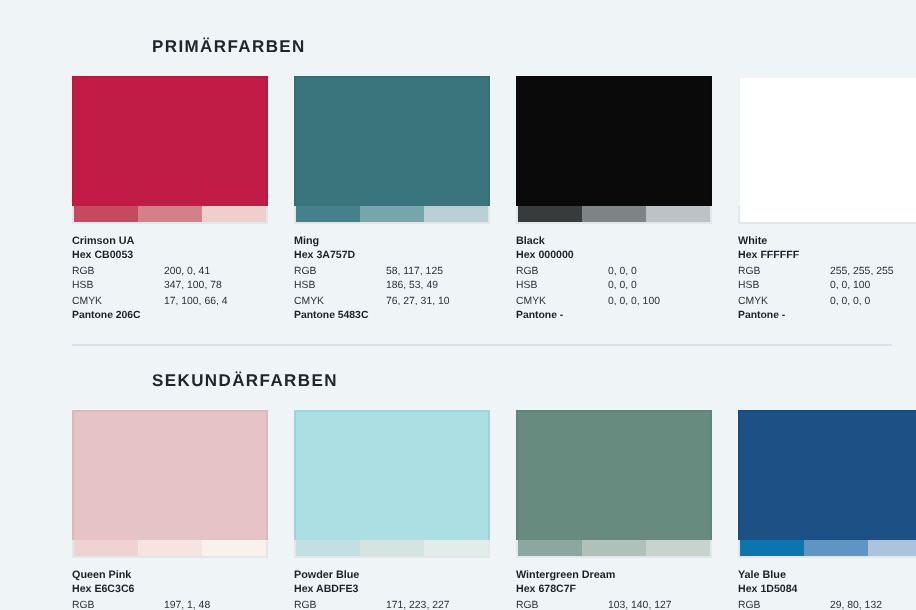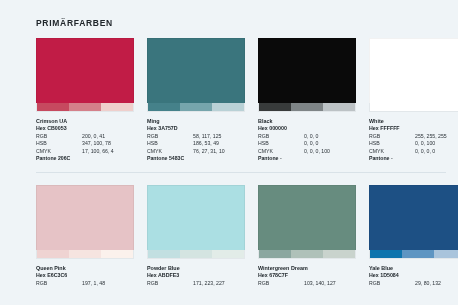--- a/index.html
+++ b/index.html
@@ -27,20 +27,21 @@
 
   .section-primary { top: 18px; }
   .section-secondary { top: 185px; }
 
   .section-title {
     font-size: 8.5px;
     font-weight: bold;
     letter-spacing: 0.7px;
     color: #20262b;
     margin-bottom: 10px;
+    margin-left: 40px;
   }
 
   .divider {
     position: absolute;
     left: 36px;
     right: 12px;
     height: 1px;
     background: #d9e2e8;
   }
   .divider-top { top: 172px; }
@@ -220,20 +221,21 @@
             <span class="meta-value">0, 0, 0, 0</span>
           </div>
           <div class="meta-pantone">Pantone -</div>
         </div>
       </div>
 
     </div>
   </div>
 
   <div class="section section-secondary">
+    <div class="section-title">SEKUNDÄRFARBEN</div>
     <div class="swatch-row">
 
       <div class="swatch">
         <div class="chip" style="background:#E6C3C6"></div>
         <div class="tints">
           <div class="tint" style="background:#EFD3D2"></div>
           <div class="tint" style="background:#F6E4E0"></div>
           <div class="tint" style="background:#FBF1EC"></div>
         </div>
         <div class="meta">

